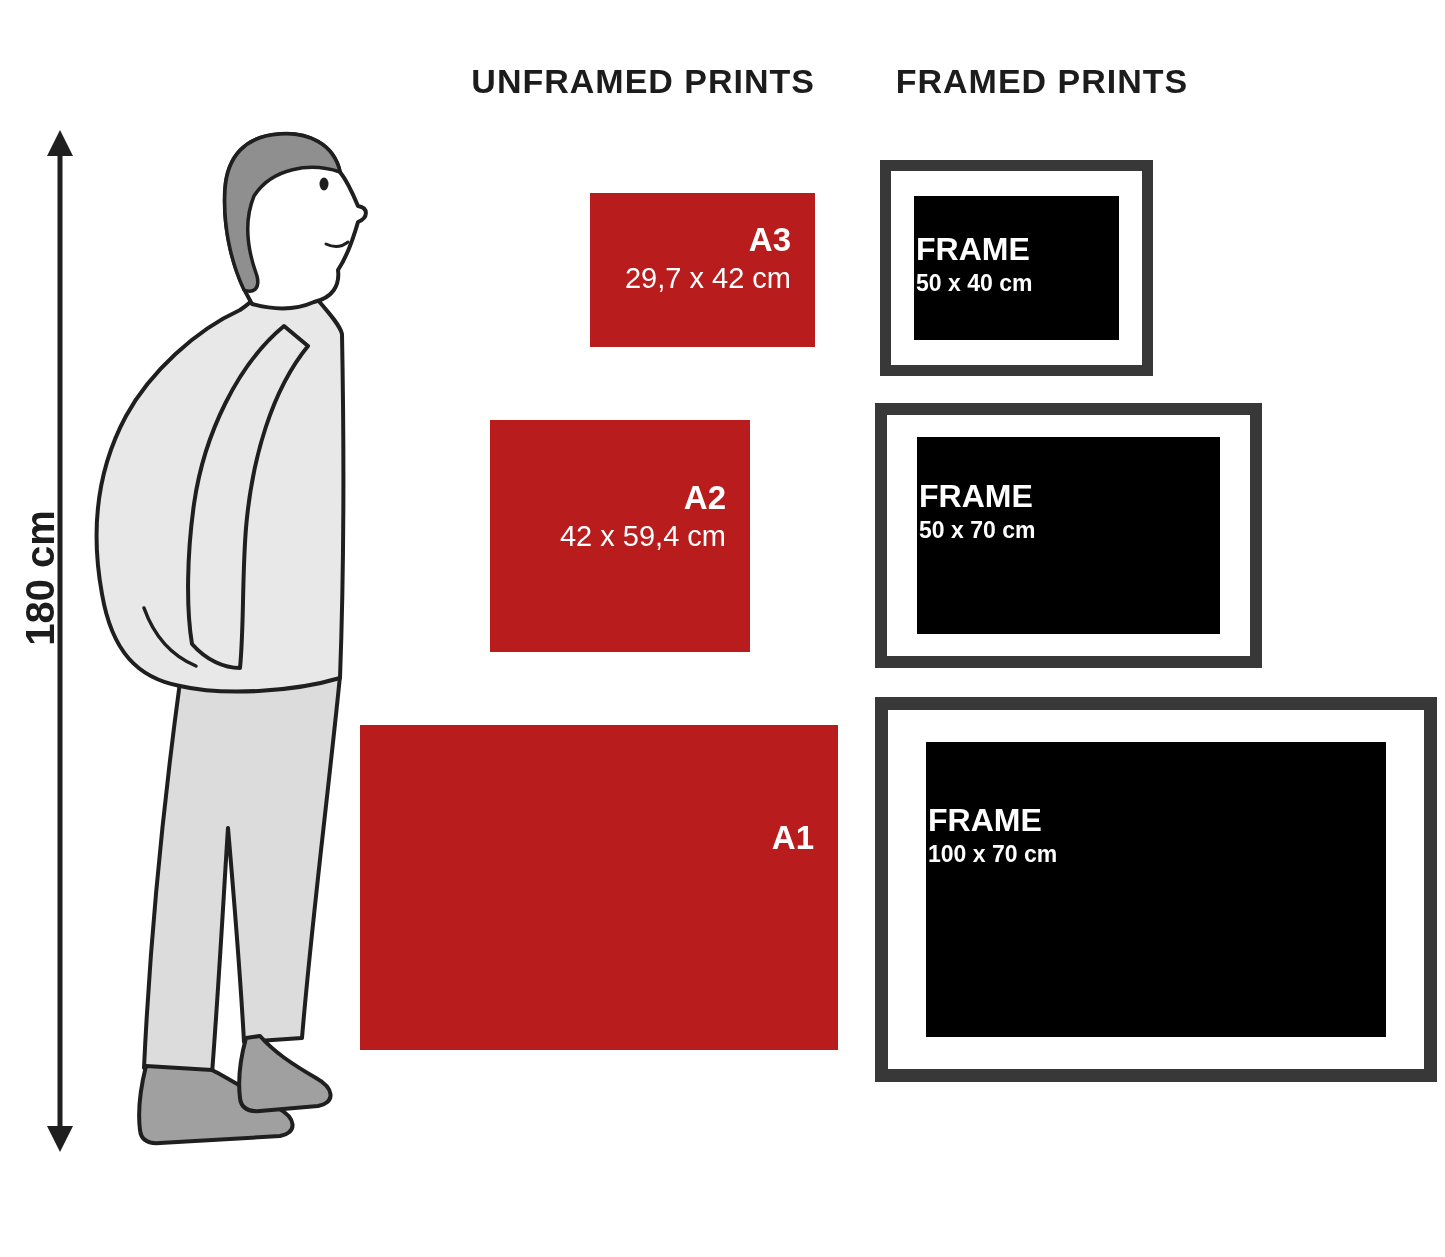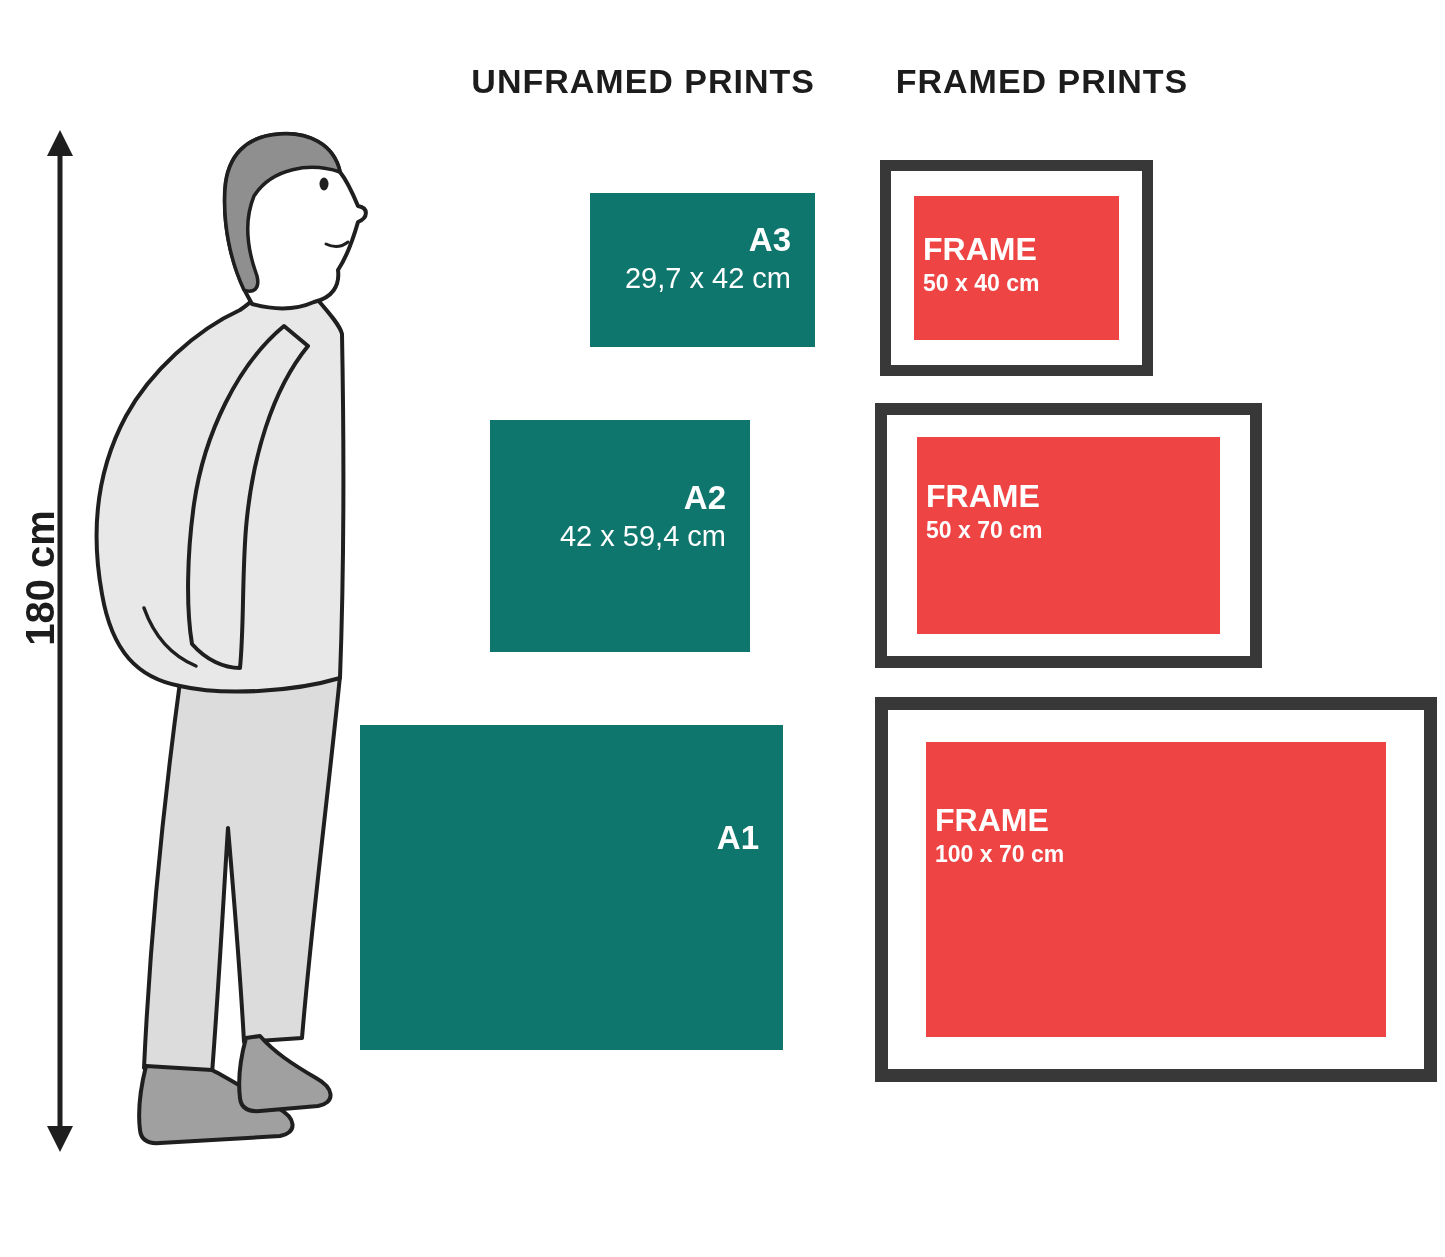--- a/index.html
+++ b/index.html
@@ -39,48 +39,48 @@
     font-weight: 700;
     color: #1c1c1c;
     transform: rotate(-90deg);
   }
 
   .person-svg { position: absolute; left: 88px; top: 120px; }
 
   
   .print {
     position: absolute;
-    background: #0f766e;
+    background: #b91c1c;
     display: flex;
     flex-direction: column;
     justify-content: center;
     align-items: flex-end;
     padding-right: 24px;
     color: #ffffff;
   }
   .print .p-label { font-size: 33px; font-weight: 800; line-height: 1.25; }
   .print .p-size  { font-size: 29px; font-weight: 400; line-height: 1.3; }
   .print-a3 { left: 590px; top: 193px; width: 225px; height: 154px; padding-bottom: 24px; }
   .print-a2 { left: 490px; top: 420px; width: 260px; height: 232px; padding-bottom: 40px; }
-  .print-a1 { left: 360px; top: 725px; width: 423px; height: 325px; padding-bottom: 100px; }
+  .print-a1 { left: 360px; top: 725px; width: 478px; height: 325px; padding-bottom: 100px; }
 
   
   .frame {
     position: absolute;
     background: #ffffff;
     border: 12px solid #383838;
   }
   .frame-inner {
     position: absolute;
-    background: #ef4444;
+    background: #000000;
     display: flex;
     flex-direction: column;
     justify-content: center;
     align-items: flex-start;
-    padding-left: 9px;
+    padding-left: 2px;
     color: #ffffff;
   }
   .frame-inner .p-label { font-size: 32px; font-weight: 800; line-height: 1.25; }
   .frame-inner .p-size  { font-size: 23px; font-weight: 700; line-height: 1.3; }
 
   .frame-1 { left: 880px; top: 160px; width: 273px; height: 216px; border-width: 11px; }
   .frame-1 .frame-inner { inset: 25px 23px; padding-bottom: 8px; }
 
   .frame-2 { left: 875px; top: 403px; width: 387px; height: 265px; border-width: 12px; }
   .frame-2 .frame-inner { inset: 22px 30px; padding-bottom: 50px; }

